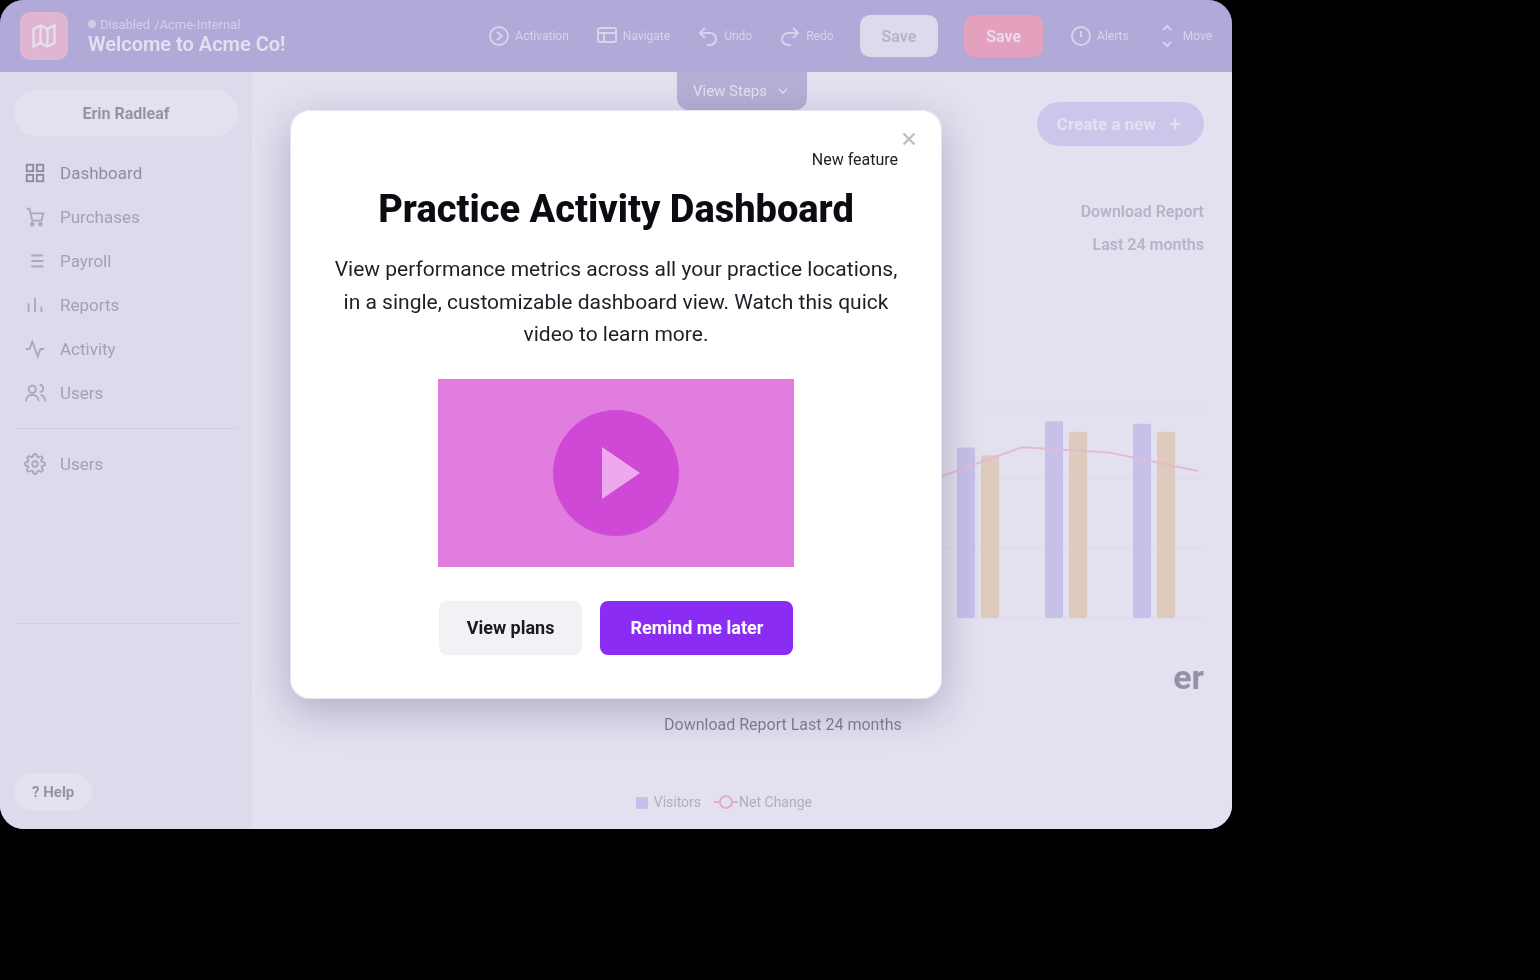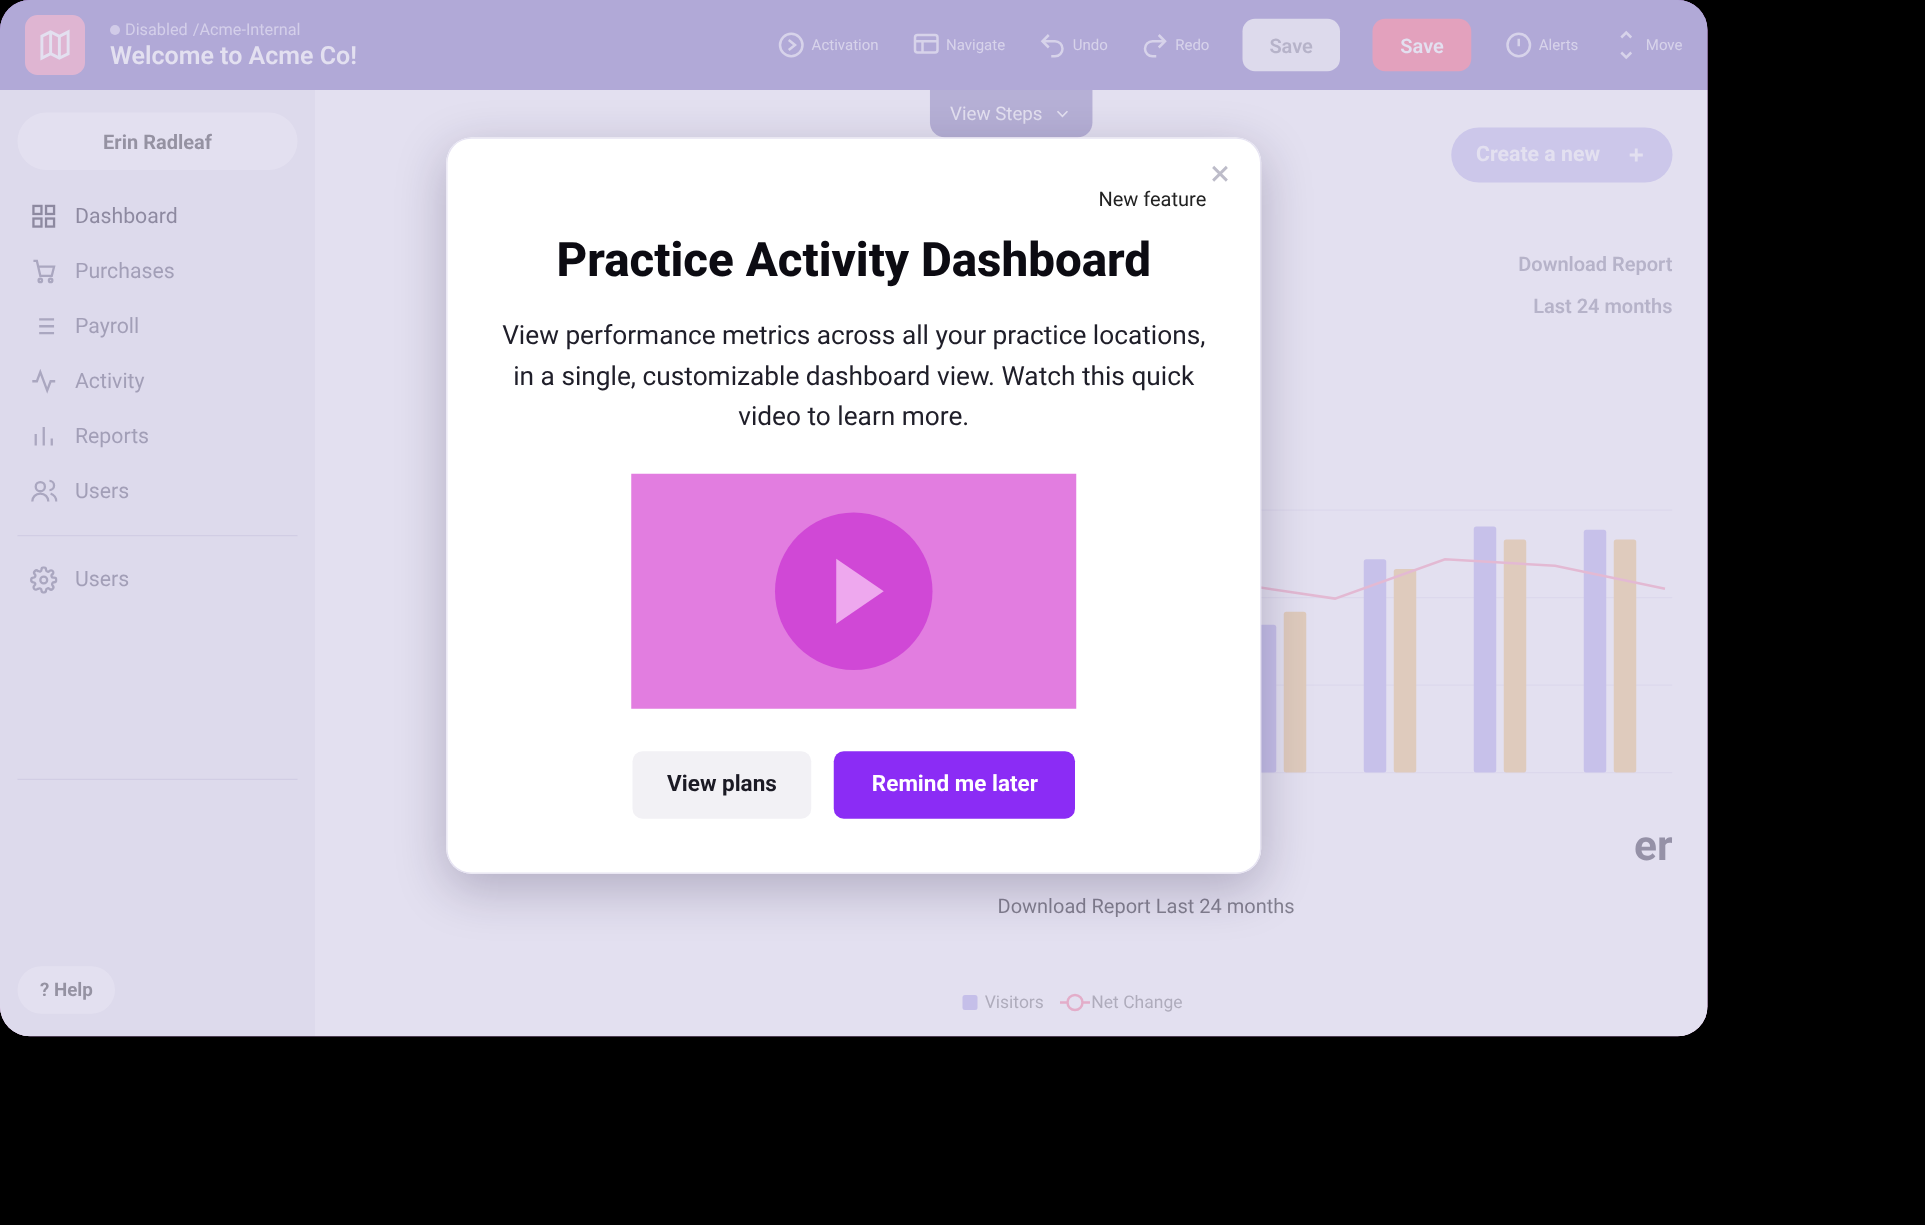--- a/index.html
+++ b/index.html
@@ -1,17 +1,17 @@
 <!DOCTYPE html>
 <html><head>
 <meta charset="utf-8">
 <style>
 * { margin:0; padding:0; box-sizing:border-box; font-family: -apple-system, BlinkMacSystemFont, "Segoe UI", Roboto, sans-serif; }
 body { width:1540px; height:980px; background:#000; overflow:hidden; }
-.stage { width:1366px; height:829px; background:#f0abfc; border-radius:24px; overflow:hidden; position:relative; margin:0; box-shadow: 0 8px 32px rgba(0,0,0,.25);}
+.stage { width:1232px; height:829px; background:#0ea5e9; border-radius:24px; overflow:hidden; position:relative; margin:0; box-shadow: 0 8px 32px rgba(0,0,0,.25);}
 .overlay { position:absolute; inset:0; background:rgba(210,205,230,.62); z-index:20; pointer-events:none;}
 .topbar { height:72px; background:#7c6fbd; display:flex; align-items:center; padding:0 20px; gap:20px; color:#fff; position:relative; z-index:5;}
 .logo-tile { width:48px; height:48px; background:#f48fb1; border-radius:10px; display:flex; align-items:center; justify-content:center;}
 .logo-tile svg{stroke:#fff;}
 .title-block { display:flex; flex-direction:column; }
 .breadcrumb-row { display:flex; align-items:center; gap:4px; font-size:13px; color:#d7d2ee;}
 .breadcrumb-row .dot{width:8px;height:8px;background:#cfc9eb;border-radius:50%;}
 .app-title { font-size:20px; font-weight:600; color:#fff;}
 .top-actions { margin-left:auto; display:flex; align-items:center; gap:26px; }
 .icon-col { display:flex; flex-direction:row; align-items:center; gap:4px; color:#e0dcf0; font-size:12px; cursor:pointer;}
@@ -23,21 +23,21 @@
 .sidebar { width:252px; background:#efeef3; display:flex; flex-direction:column; padding:18px 14px; gap:6px;}
 .user-pill { background:#fff; border-radius:999px; height:46px; display:flex; align-items:center; justify-content:center; font-weight:700; color:#333; font-size:16px; margin-bottom:12px; cursor:pointer;}
 .nav-item { display:flex; align-items:center; gap:14px; padding:8px 10px; color:#56546b; font-size:17px; cursor:pointer; border-radius:8px;}
 .nav-item.active{font-weight:400; color:#1d1b2e;}
 .nav-item svg{stroke:#6b6980; flex-shrink:0;}
 .nav-item.active svg{stroke:#1d1b2e;}
 .nav-divider{height:1px;background:#cfcde0;margin:10px 0;}
 .help-pill{margin-top:auto;background:#fff;border-radius:999px;padding:10px 18px;font-weight:700;color:#333;align-self:flex-start;cursor:pointer;font-size:15px;}
 .main { flex:1; background:#fff; position:relative; padding:0 20px;}
 .viewsteps-tab { position:absolute; top:0; left:50%; transform:translateX(-50%); background:#8a81bb; color:#fff; font-size:15px; padding:10px 16px; border-radius:0 0 12px 12px; display:flex; align-items:center; gap:8px; cursor:pointer; z-index:6;}
-.create-btn { position:absolute; right:28px; top:30px; background:#c2bef0; color:#fff; font-weight:700; font-size:17px; padding:12px 20px; border-radius:999px; display:flex; align-items:center; gap:20px; cursor:pointer; z-index:4;}
+.create-btn { position:absolute; right:28px; top:30px; background:#c2bef0; color:#fff; font-weight:700; font-size:17px; padding:12px 20px; border-radius:999px; display:flex; align-items:center; gap:10px; cursor:pointer; z-index:4;}
 .card { position:absolute; right:28px; top:130px; width:540px; }
 .card .links{text-align:right; color:#8a8899; font-size:16px; display:flex; flex-direction:column; gap:14px; font-weight:600;}
 .chart-area{position:absolute; right:28px; top:310px; width:540px; height:240px;}
 .chart-area svg{width:100%; height:100%;}
 .legend{position:absolute; right:420px; top:722px; display:flex; gap:18px; font-size:14px; color:#777;}
 .legend .sw{width:12px;height:12px;background:#b0a8ec;display:inline-block;border-radius:2px;margin-right:6px;vertical-align:middle;}
 .legend .net{display:inline-flex;align-items:center;gap:6px;}
 .legend .net-ic{width:14px;height:14px;border:2px solid #ff7a9a;border-radius:50%;position:relative;}
 .legend .net-ic::before,.legend .net-ic::after{content:"";position:absolute;top:50%;width:6px;height:2px;background:#ff7a9a;transform:translateY(-50%);}
 .legend .net-ic::before{left:-7px;}.legend .net-ic::after{right:-7px;}
@@ -146,29 +146,29 @@
         <span>Purchases</span>
       </div>
       <div class="nav-item">
         <svg width="22" height="22" viewBox="0 0 24 24" fill="none" stroke-width="2">
             <path d="M8 6h13M8 12h13M8 18h13M3 6h.01M3 12h.01M3 18h.01"></path>
           </svg>
         <span>Payroll</span>
       </div>
       <div class="nav-item">
         <svg width="22" height="22" viewBox="0 0 24 24" fill="none" stroke-width="2">
+            <path d="M5 20V10M12 20V4M19 20v-6"></path>
+          </svg>
+        <span>Reports</span>
+      </div>
+      <div class="nav-item">
+        <svg width="22" height="22" viewBox="0 0 24 24" fill="none" stroke-width="2">
             <path d="M22 12h-4l-3 8-6-16-3 8H2"></path>
           </svg>
         <span>Activity</span>
-      </div>
-      <div class="nav-item">
-        <svg width="22" height="22" viewBox="0 0 24 24" fill="none" stroke-width="2">
-            <path d="M5 20V10M12 20V4M19 20v-6"></path>
-          </svg>
-        <span>Reports</span>
       </div>
       <div class="nav-item">
         <svg width="22" height="22" viewBox="0 0 24 24" fill="none" stroke-width="2">
             <circle cx="9" cy="8" r="4"></circle>
             <path d="M2 21c0-4 3-7 7-7s7 3 7 7M17 11a4 4 0 1 0 0-8M23 21c0-3-2-6-5-7"></path>
           </svg>
         <span>Users</span>
       </div>
       <div class="nav-divider"></div>
       <div class="nav-item">

